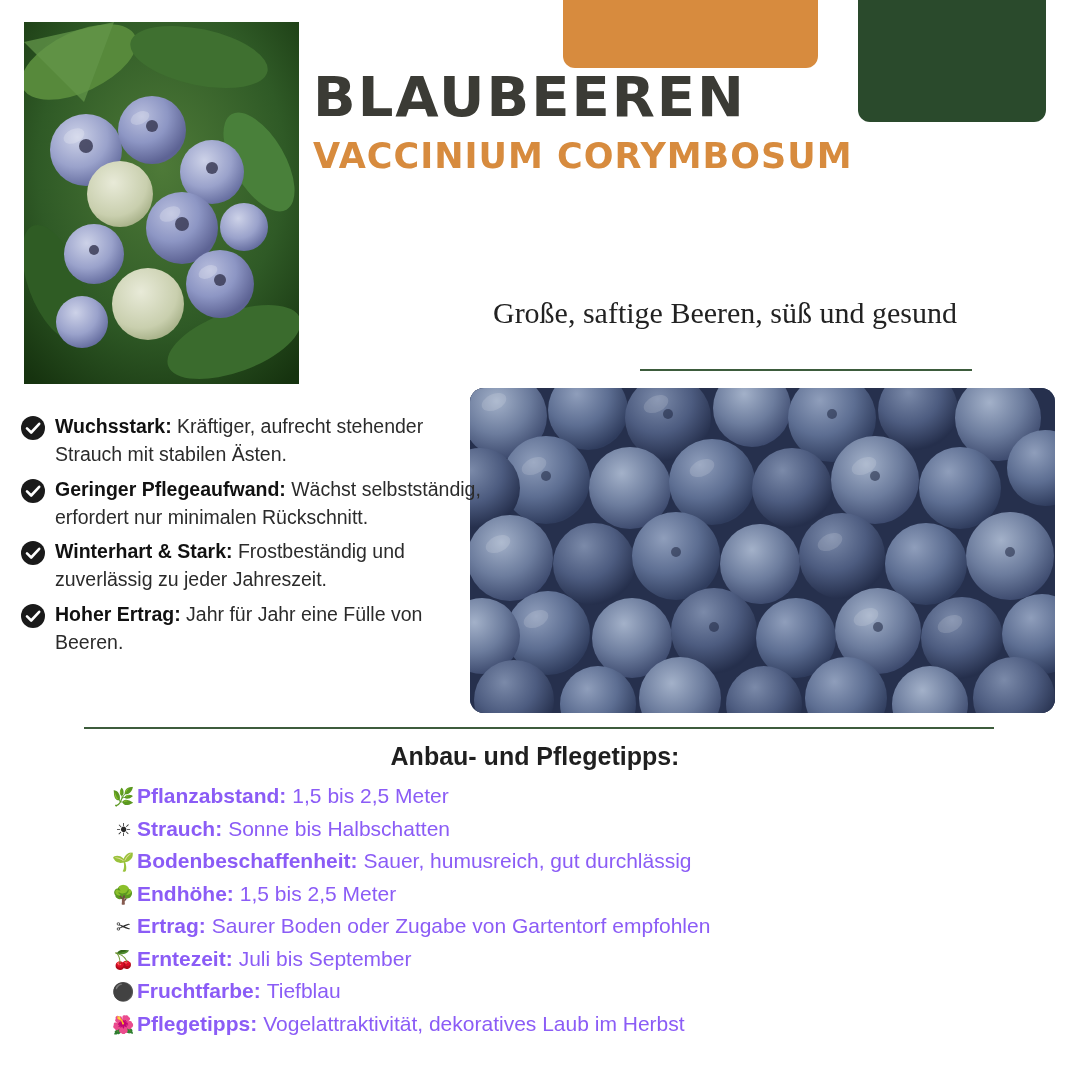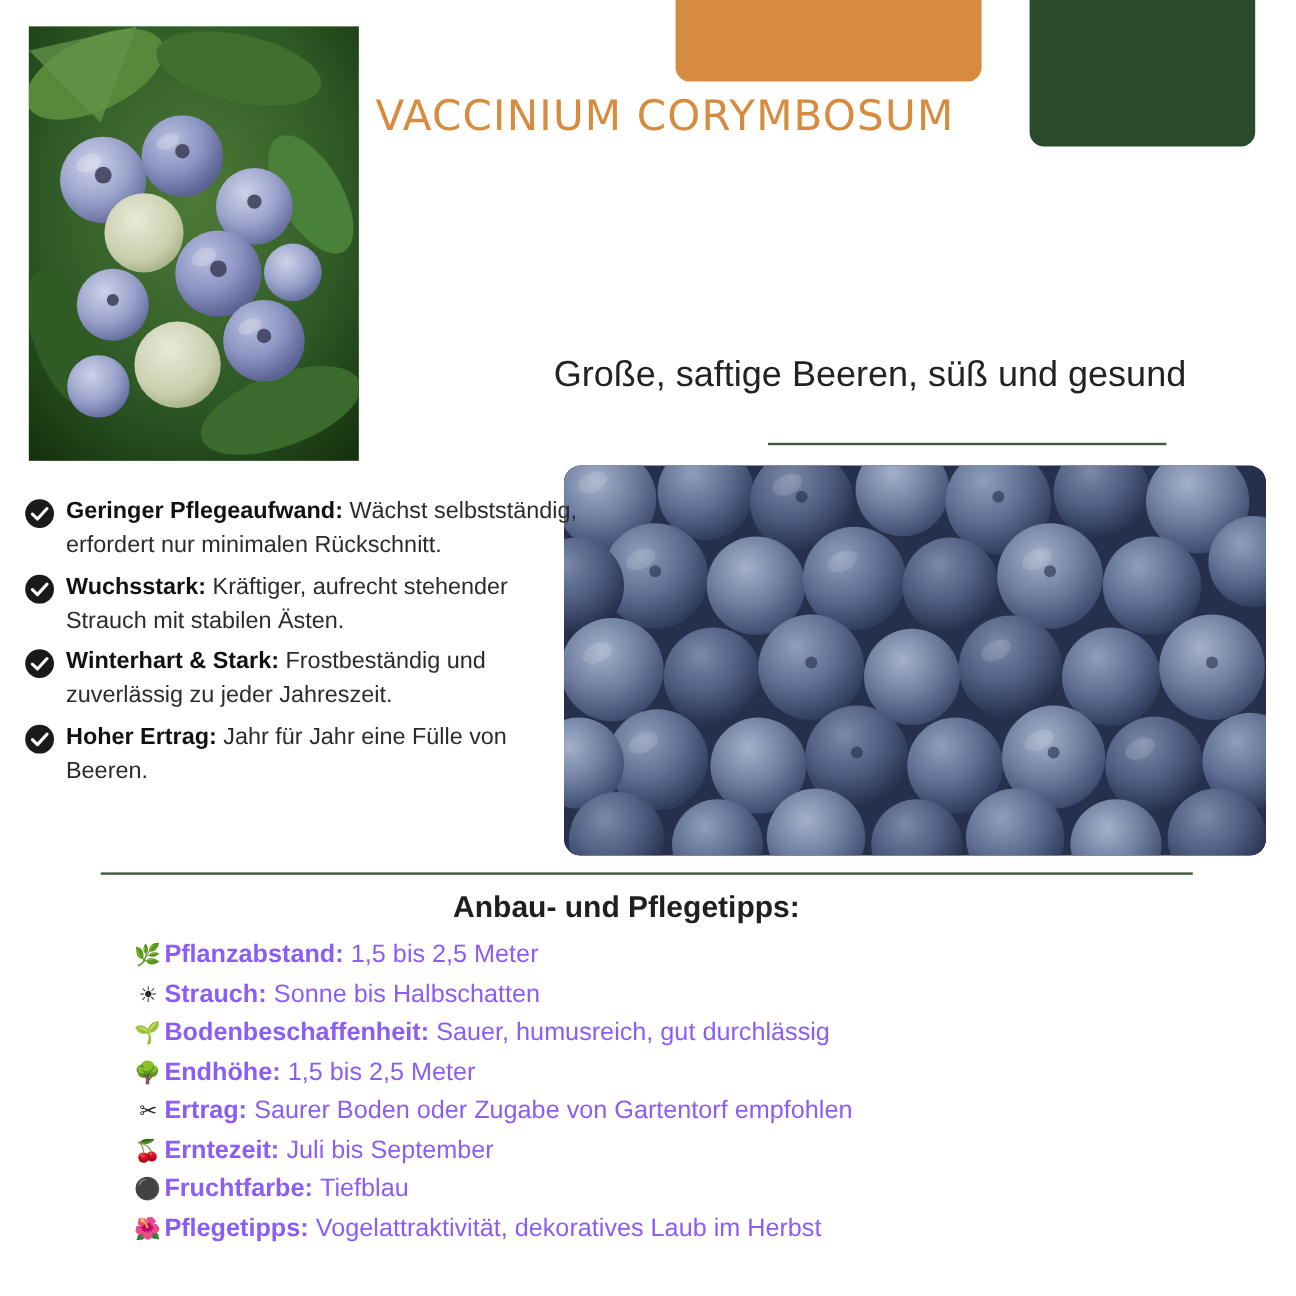--- a/index.html
+++ b/index.html
@@ -62,35 +62,35 @@
     font-family: "DejaVu Sans", sans-serif;
     font-weight: bold;
     font-size: 56px;
     letter-spacing: 2px;
     color: #3b3b35;
     line-height: 1.05;
     margin: 0;
   }
   .sub-title {
     font-family: "DejaVu Sans", sans-serif;
-    font-weight: normal;
+    font-weight: bold;
     font-size: 35px;
     letter-spacing: 1px;
     color: #d78b3e;
     margin: 10px 0 12px 0;
     line-height: 1.1;
   }
 
   .tagline {
     position: absolute;
     left: 420px;
     top: 296px;
     width: 610px;
     text-align: center;
-    font-family: Liberation Sans, sans-serif;
+    font-family: Liberation Serif, serif;
     font-size: 30px;
     color: #222;
   }
   .tagline-rule {
     position: absolute;
     left: 640px;
     top: 369px;
     width: 332px;
     height: 2px;
     background: #3d5c3c;
@@ -141,21 +141,21 @@
   .care-rule {
     position: absolute;
     left: 84px;
     top: 727px;
     width: 910px;
     height: 2px;
     background: #3d5c3c;
   }
   .care-title {
     position: absolute;
-    left: 67px;
+    left: 80px;
     top: 742px;
     width: 910px;
     text-align: center;
     font-size: 25px;
     font-weight: bold;
     color: #1f1f1f;
   }
   .care-list {
     position: absolute;
     left: 110px;
@@ -248,20 +248,21 @@
       <g fill="#ffffff" opacity="0.22">
         <ellipse cx="50" cy="114" rx="11" ry="7" transform="rotate(-25 50 114)"></ellipse>
         <ellipse cx="116" cy="96" rx="10" ry="6" transform="rotate(-25 116 96)"></ellipse>
         <ellipse cx="146" cy="192" rx="11" ry="7" transform="rotate(-25 146 192)"></ellipse>
         <ellipse cx="184" cy="250" rx="10" ry="6" transform="rotate(-25 184 250)"></ellipse>
       </g>
     </svg>
   </div>
 
   <div class="title-wrap">
+    <h1 class="main-title">BLAUBEEREN</h1>
     <h2 class="sub-title">VACCINIUM CORYMBOSUM</h2>
   </div>
 
   <div class="tagline">Große, saftige Beeren, süß und gesund</div>
   <div class="tagline-rule"></div>
 
   <div class="berry-photo">
     <svg width="585" height="325" viewBox="0 0 585 325" xmlns="http://www.w3.org/2000/svg">
       <defs>
         <radialGradient id="b1" cx="36%" cy="30%" r="72%">
@@ -351,31 +352,31 @@
 
   <div class="bullets">
 
     <div class="bullet">
       <span class="bullet-icon">
         <svg width="26" height="26" viewBox="0 0 26 26" xmlns="http://www.w3.org/2000/svg">
           <circle cx="13" cy="13" r="12" fill="#1a1a1a"></circle>
           <path d="M7 13.4 L11.2 17.5 L19.2 8.8" stroke="#ffffff" stroke-width="2.6" fill="none" stroke-linecap="round" stroke-linejoin="round"></path>
         </svg>
       </span>
-      <span class="bullet-text"><b>Geringer Pflegeaufwand:</b><span> Wächst selbstständig, erfordert nur minimalen Rückschnitt.</span></span>
+      <span class="bullet-text"><b>Wuchsstark:</b><span> Kräftiger, aufrecht stehender Strauch mit stabilen Ästen.</span></span>
     </div>
 
     <div class="bullet">
       <span class="bullet-icon">
         <svg width="26" height="26" viewBox="0 0 26 26" xmlns="http://www.w3.org/2000/svg">
           <circle cx="13" cy="13" r="12" fill="#1a1a1a"></circle>
           <path d="M7 13.4 L11.2 17.5 L19.2 8.8" stroke="#ffffff" stroke-width="2.6" fill="none" stroke-linecap="round" stroke-linejoin="round"></path>
         </svg>
       </span>
-      <span class="bullet-text"><b>Wuchsstark:</b><span> Kräftiger, aufrecht stehender Strauch mit stabilen Ästen.</span></span>
+      <span class="bullet-text"><b>Geringer Pflegeaufwand:</b><span> Wächst selbstständig, erfordert nur minimalen Rückschnitt.</span></span>
     </div>
 
     <div class="bullet">
       <span class="bullet-icon">
         <svg width="26" height="26" viewBox="0 0 26 26" xmlns="http://www.w3.org/2000/svg">
           <circle cx="13" cy="13" r="12" fill="#1a1a1a"></circle>
           <path d="M7 13.4 L11.2 17.5 L19.2 8.8" stroke="#ffffff" stroke-width="2.6" fill="none" stroke-linecap="round" stroke-linejoin="round"></path>
         </svg>
       </span>
       <span class="bullet-text"><b>Winterhart &amp; Stark:</b><span> Frostbeständig und zuverlässig zu jeder Jahreszeit.</span></span>

